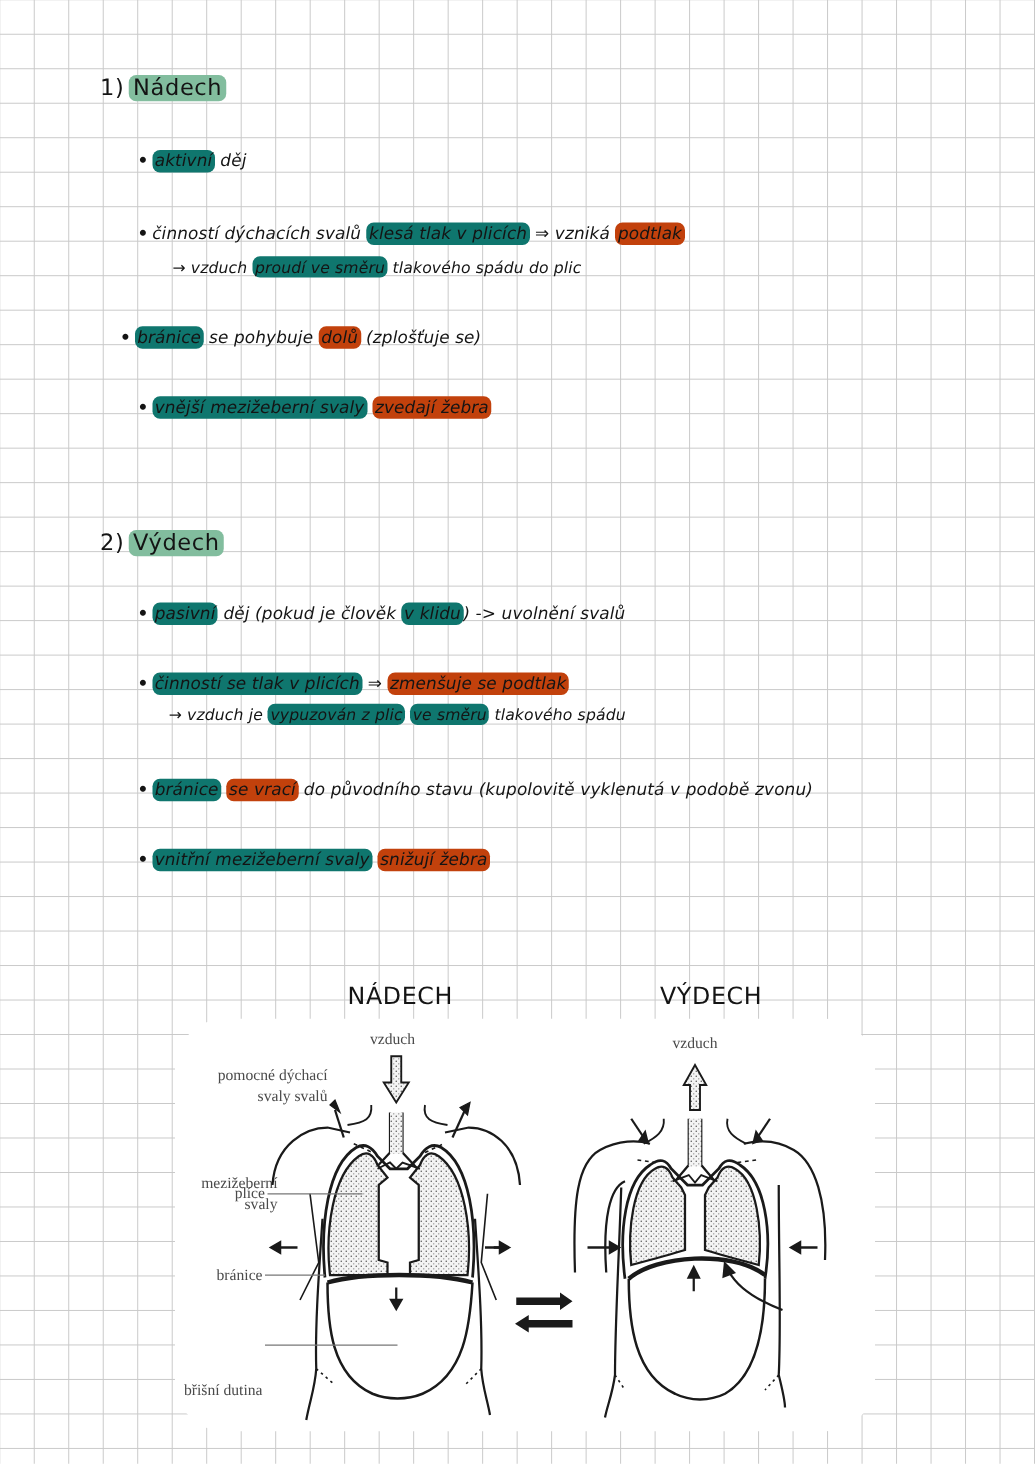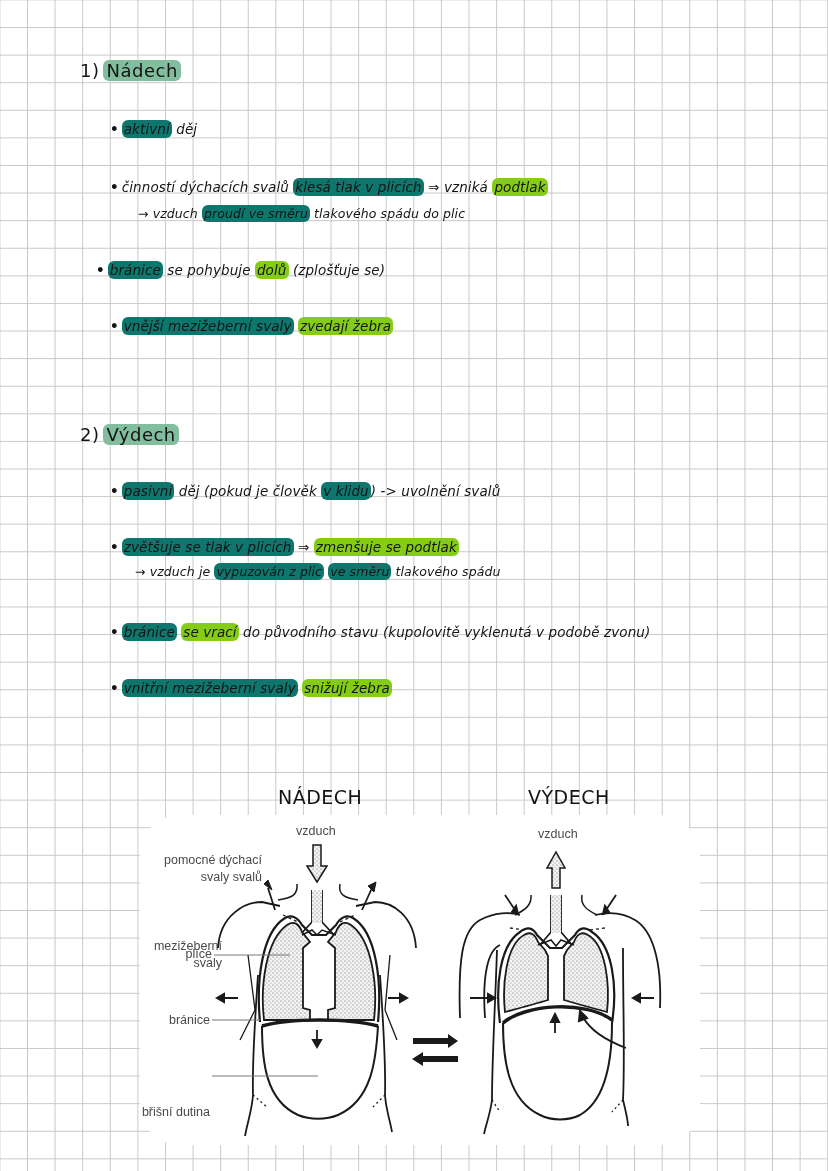--- a/index.html
+++ b/index.html
@@ -21,44 +21,44 @@
   }
   .heading .num { margin-right:4px; }
   .hl-title { background:#82bd9e; border-radius:6px; padding:0 3px; }
   .line {
     font-size:13.5px; white-space:nowrap; font-style:italic;
     font-family:"DejaVu Sans", sans-serif; letter-spacing:0.1px;
   }
   .sub { font-size:12.5px; }
   .bullet { font-weight:bold; margin-right:3px; font-style:normal; }
   .pink { background:#0f766e; border-radius:6px; padding:1px 2px; }
-  .green { background:#84cc16; border-radius:6px; padding:1px 2px;margin-top:12px; }
+  .green { background:#c2410c; border-radius:6px; padding:1px 2px;margin-top:12px; }
   .diagram-title { font-size:19px; letter-spacing:0.5px; font-family:"DejaVu Sans", sans-serif; }
-  .dlabel { font-family:Liberation Sans, sans-serif; font-size:12.5px; color:#4a4a4a; text-align:right; line-height:17px; }
+  .dlabel { font-family:Liberation Serif, serif; font-size:12.5px; color:#4a4a4a; text-align:right; line-height:17px; }
   .whitepatch { background:#fff; border-radius:40px; }
 </style>
 </head>
 <body>
 
 <div class="abs heading" style="left:80px;top:60px;">
   <span class="num">1)</span><span class="hl-title">Nádech</span>
 </div>
 
 <div class="abs line" style="left:110px;top:121px;"><span class="bullet">•</span><span class="pink">aktivní</span><span> děj</span></div>
 <div class="abs line" style="left:110px;top:179px;"><span class="bullet">•</span><span>činností dýchacích svalů </span><span class="pink">klesá tlak v plicích</span><span> ⇒ vzniká </span><span class="green">podtlak</span></div>
 <div class="abs line sub" style="left:138px;top:206px;"><span>→ vzduch </span><span class="pink">proudí ve směru</span><span> tlakového spádu do plic</span></div>
 <div class="abs line" style="left:96px;top:262px;"><span class="bullet">•</span><span class="pink">bránice</span><span> se pohybuje </span><span class="green">dolů</span><span> (zplošťuje se)</span></div>
 <div class="abs line" style="left:110px;top:318px;"><span class="bullet">•</span><span class="pink">vnější mezižeberní svaly</span><span> </span><span class="green">zvedají žebra</span></div>
 
 <div class="abs heading" style="left:80px;top:424px;">
   <span class="num">2)</span><span class="hl-title">Výdech</span>
 </div>
 
 <div class="abs line" style="left:110px;top:483px;"><span class="bullet">•</span><span class="pink">pasivní</span><span> děj (pokud je člověk </span><span class="pink">v klidu</span><span>) -&gt; uvolnění svalů</span></div>
-<div class="abs line" style="left:110px;top:539px;"><span class="bullet">•</span><span class="pink">zvětšuje se tlak v plicích</span><span> ⇒ </span><span class="green">zmenšuje se podtlak</span></div>
+<div class="abs line" style="left:110px;top:539px;"><span class="bullet">•</span><span class="pink">činností se tlak v plicích</span><span> ⇒ </span><span class="green">zmenšuje se podtlak</span></div>
 <div class="abs line sub" style="left:118px;top:564px;margin-left:17px;"><span>→ vzduch je </span><span class="pink">vypuzován z plic</span><span> </span><span class="pink">ve směru</span><span> tlakového spádu</span></div>
 <div class="abs line" style="left:110px;top:624px;"><span class="bullet">•</span><span class="pink">bránice</span><span> </span><span class="green">se vrací</span><span> do původního stavu (kupolovitě vyklenutá v podobě zvonu)</span></div>
 <div class="abs line" style="left:110px;top:680px;"><span class="bullet">•</span><span class="pink">vnitřní mezižeberní svaly</span><span> </span><span class="green">snižují žebra</span></div>
 
 <div class="abs whitepatch" style="left:140px;top:815px;width:560px;height:330px;"></div>
 
 <div class="abs diagram-title" style="left:278px;top:786px;">NÁDECH</div>
 <div class="abs diagram-title" style="left:528px;top:786px;">VÝDECH</div>
 
 <div class="abs dlabel" style="left:296px;top:823px;">vzduch</div>

